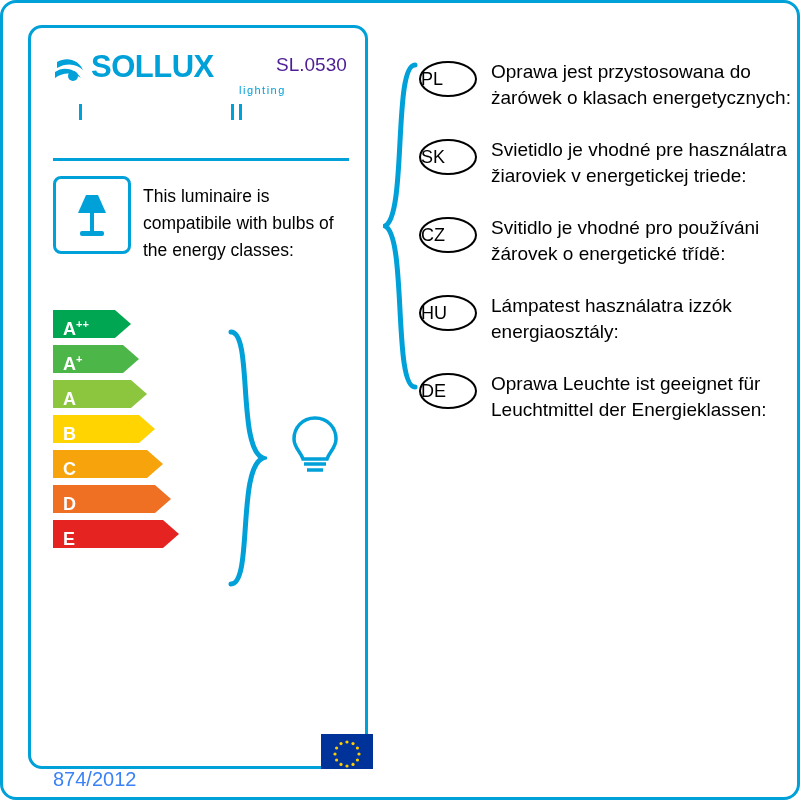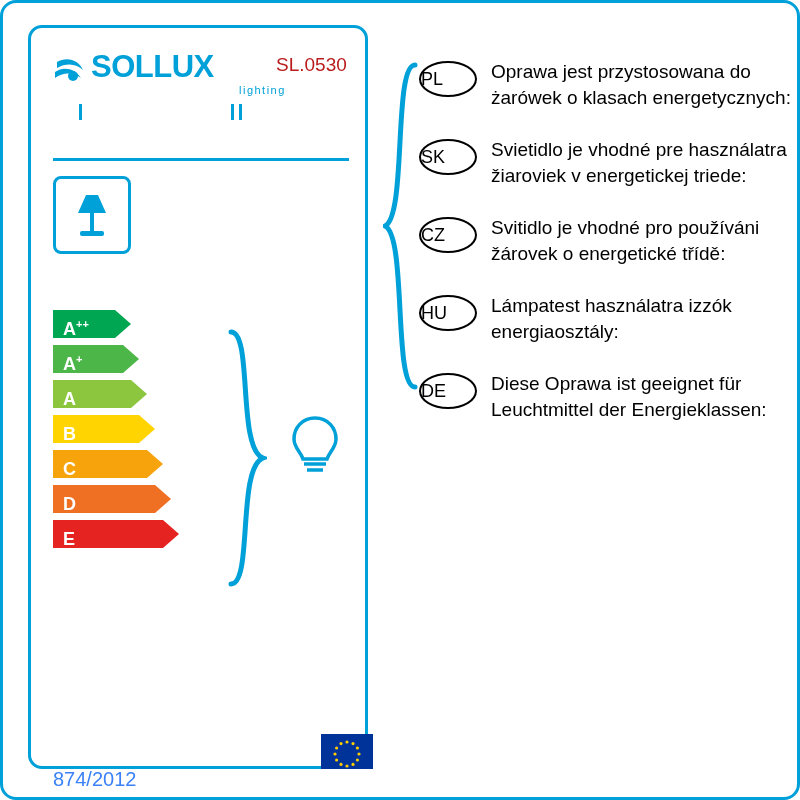--- a/index.html
+++ b/index.html
@@ -69,21 +69,21 @@
   .bbar {
     position: absolute;
     background: #00a0d8;
     width: 3px;
     height: 16px;
   }
   #model-code {
     position: absolute;
     left: 245px; top: 26px;
     font-size: 19px;
-    color: #b91c1c;
+    color: #4c1d95;
   }
   
   #divider {
     position: absolute;
     left: 22px; top: 130px;
     width: 296px; height: 3px;
     background: #00a0d8;
   }
   
   #lamp-box {
@@ -219,20 +219,21 @@
     <div id="divider"></div>
 
     <div id="lamp-box">
       <svg width="72" height="72" viewBox="0 0 72 72">
         <path d="M22 34 L30 16 L42 16 L50 34 Z" fill="#00a0d8"></path>
         <rect x="34" y="34" width="4" height="18" fill="#00a0d8"></rect>
         <rect x="24" y="52" width="24" height="5" rx="2" fill="#00a0d8"></rect>
       </svg>
     </div>
 
+    <div id="compat-text">This luminaire is compatibile with bulbs of the energy classes:</div>
 
     <div id="energy-list">
       <div class="eclass">
         <svg width="78" height="28" viewBox="0 0 78 28">
             <path d="M0 0 H62 L78 14 L62 28 H0 Z" fill="#00a651"></path>
           </svg>
         <span class="elabel"><span>A</span><sup>++</sup></span>
       </div>
       <div class="eclass">
         <svg width="86" height="28" viewBox="0 0 86 28">
@@ -326,17 +327,17 @@
       <div class="lang-text">Svitidlo je vhodné pro používáni žárovek o energetické třídě:</div>
     </div>
 
     <div class="lang-row" style="top:252px;">
       <div class="lang-oval">HU</div>
       <div class="lang-text">Lámpatest használatra izzók energiaosztály:</div>
     </div>
 
     <div class="lang-row" style="top:330px;">
       <div class="lang-oval">DE</div>
-      <div class="lang-text">Diese Oprawa ist geeignet für Leuchtmittel der Energieklassen:</div>
+      <div class="lang-text">Oprawa Leuchte ist geeignet für Leuchtmittel der Energieklassen:</div>
     </div>
   </div>
 
 </div>
 
 </body></html>

